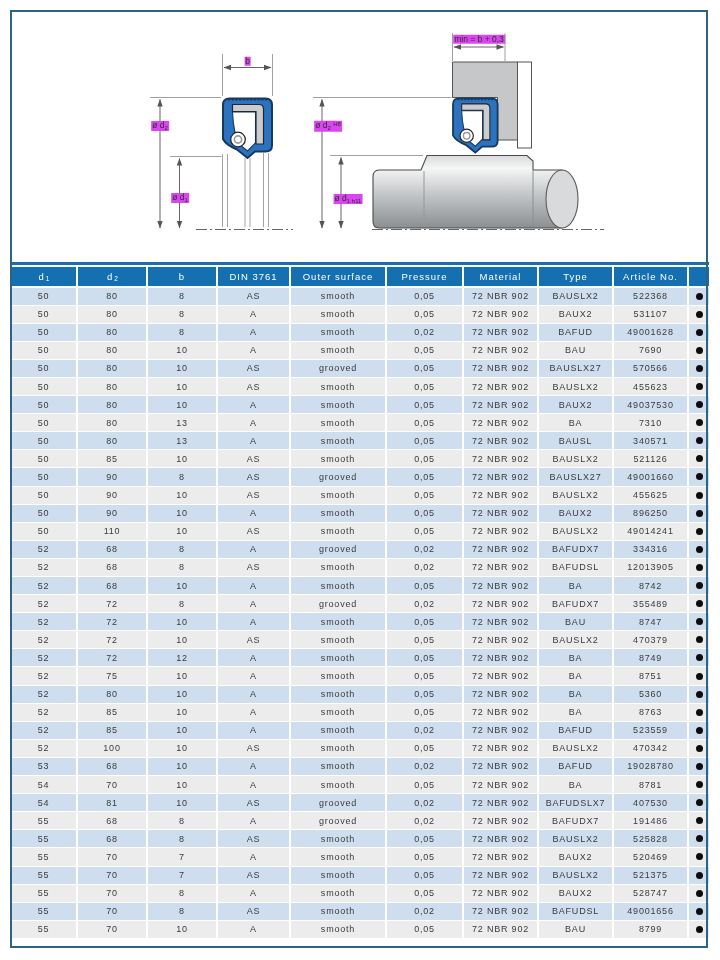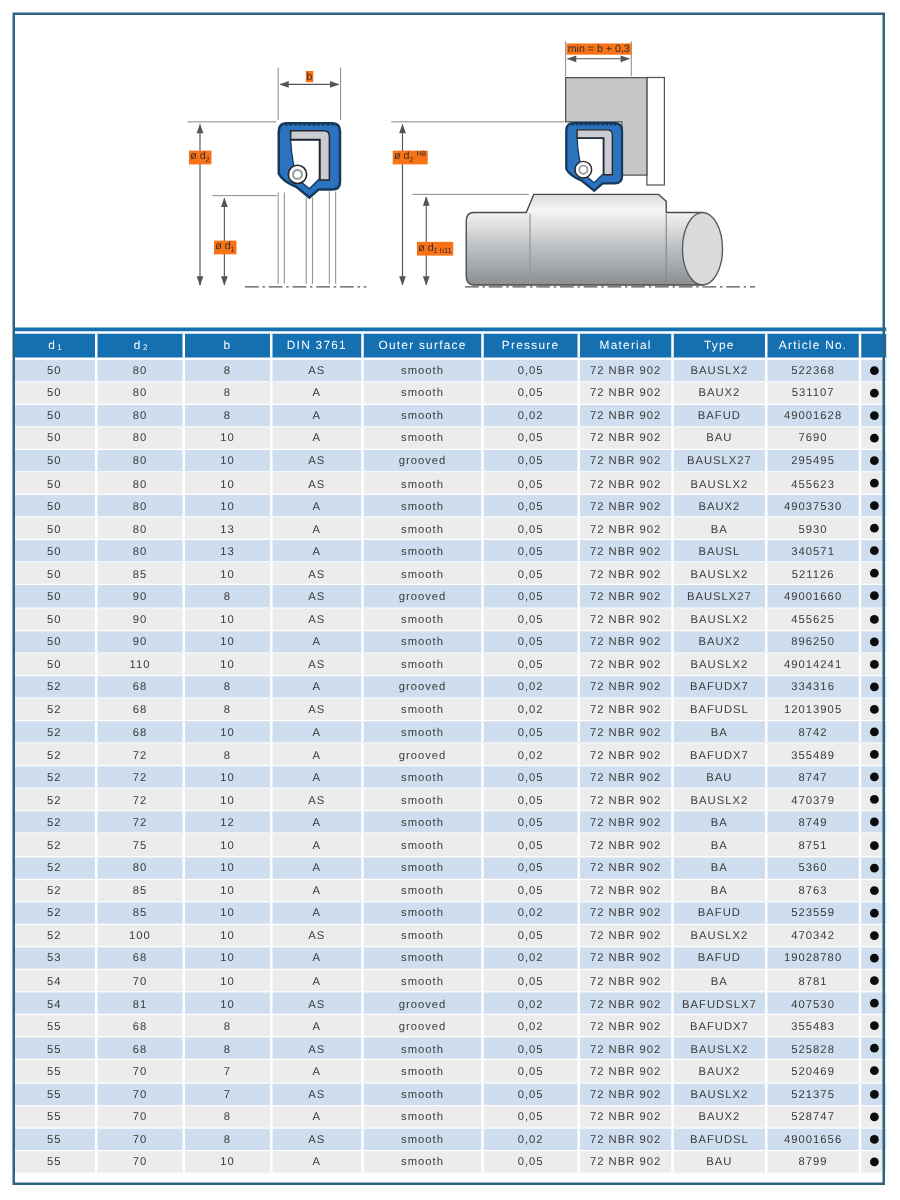--- a/index.html
+++ b/index.html
@@ -8,21 +8,21 @@
     font-family:"Liberation Sans",sans-serif;overflow:hidden;
   }
   .frame{
     position:absolute;left:10px;top:10px;width:698px;height:938px;
     border:2px solid #2e6384;box-sizing:border-box;pointer-events:none;z-index:9;
   }
   .diagram{position:absolute;left:0;top:0;width:720px;height:263px;}
   .diagram svg{position:absolute;left:0;top:0;}
   .dim-label{
     position:absolute;transform:translate(-50%,-50%);
-    font-size:8.5px;color:#2f2f2f;background:#f97316;white-space:nowrap;
+    font-size:8.5px;color:#2f2f2f;background:#d946ef;white-space:nowrap;
     line-height:1;padding:0 1px;z-index:3;
   }
   .dim-label .sub{font-size:6px;vertical-align:-2px;}
   .dim-label .sup{font-size:6px;vertical-align:2.5px;}
 
   .table-wrap{position:absolute;left:11px;top:262px;width:698px;z-index:2;}
   .rule{height:2.5px;margin-bottom:2px;}
   .grid-row{display:grid;grid-template-columns:67px 70px 70px 73px 96px 77px 75px 75px 75px 20px;}
   .thead{height:21px;box-sizing:border-box;border-bottom:2px solid #fff;}
   .th{
@@ -234,21 +234,21 @@
       </div>
       <div class="grid-row trow" style="background: rgb(207, 222, 238);">
         <div class="td">50</div>
         <div class="td">80</div>
         <div class="td">10</div>
         <div class="td">AS</div>
         <div class="td">grooved</div>
         <div class="td">0,05</div>
         <div class="td">72 NBR 902</div>
         <div class="td">BAUSLX27</div>
-        <div class="td">295495</div>
+        <div class="td">570566</div>
         <div class="td">
           <span class="dot" style="background: rgb(12, 12, 12);"></span>
         </div>
       </div>
       <div class="grid-row trow" style="background: rgb(236, 236, 236);">
         <div class="td">50</div>
         <div class="td">80</div>
         <div class="td">10</div>
         <div class="td">AS</div>
         <div class="td">smooth</div>
@@ -276,21 +276,21 @@
       </div>
       <div class="grid-row trow" style="background: rgb(236, 236, 236);">
         <div class="td">50</div>
         <div class="td">80</div>
         <div class="td">13</div>
         <div class="td">A</div>
         <div class="td">smooth</div>
         <div class="td">0,05</div>
         <div class="td">72 NBR 902</div>
         <div class="td">BA</div>
-        <div class="td">5930</div>
+        <div class="td">7310</div>
         <div class="td">
           <span class="dot" style="background: rgb(12, 12, 12);"></span>
         </div>
       </div>
       <div class="grid-row trow" style="background: rgb(207, 222, 238);">
         <div class="td">50</div>
         <div class="td">80</div>
         <div class="td">13</div>
         <div class="td">A</div>
         <div class="td">smooth</div>
@@ -584,21 +584,21 @@
       </div>
       <div class="grid-row trow" style="background: rgb(236, 236, 236);">
         <div class="td">55</div>
         <div class="td">68</div>
         <div class="td">8</div>
         <div class="td">A</div>
         <div class="td">grooved</div>
         <div class="td">0,02</div>
         <div class="td">72 NBR 902</div>
         <div class="td">BAFUDX7</div>
-        <div class="td">355483</div>
+        <div class="td">191486</div>
         <div class="td">
           <span class="dot" style="background: rgb(12, 12, 12);"></span>
         </div>
       </div>
       <div class="grid-row trow" style="background: rgb(207, 222, 238);">
         <div class="td">55</div>
         <div class="td">68</div>
         <div class="td">8</div>
         <div class="td">AS</div>
         <div class="td">smooth</div>

